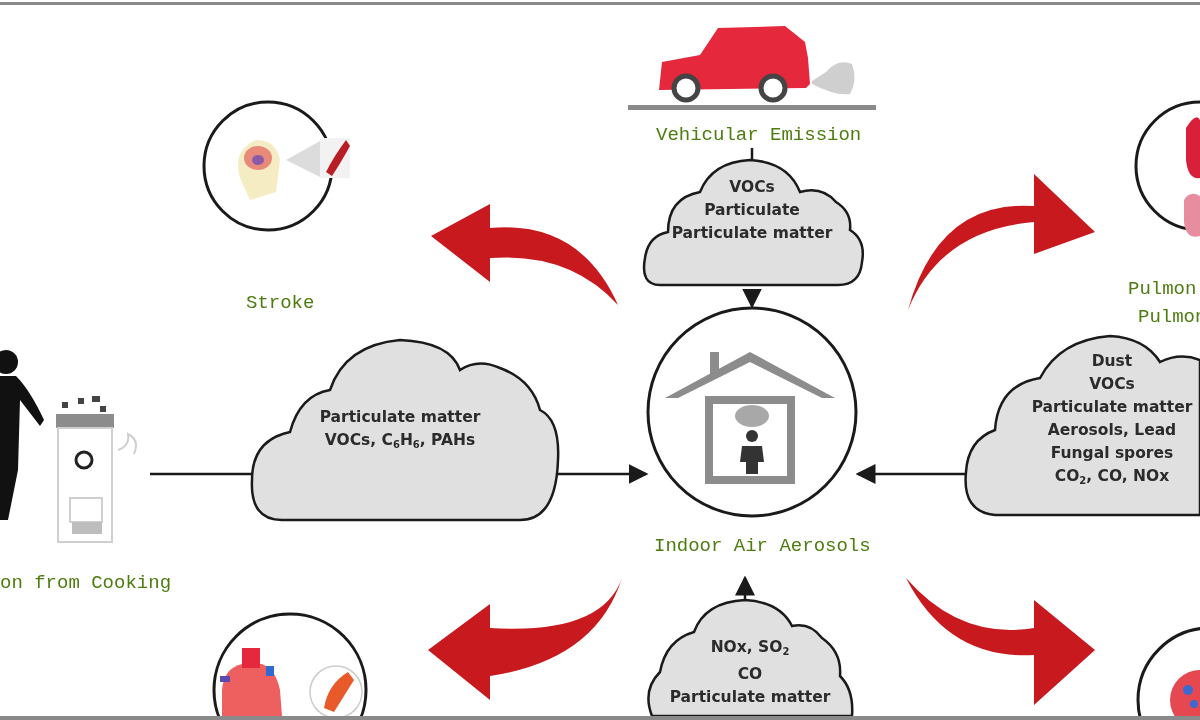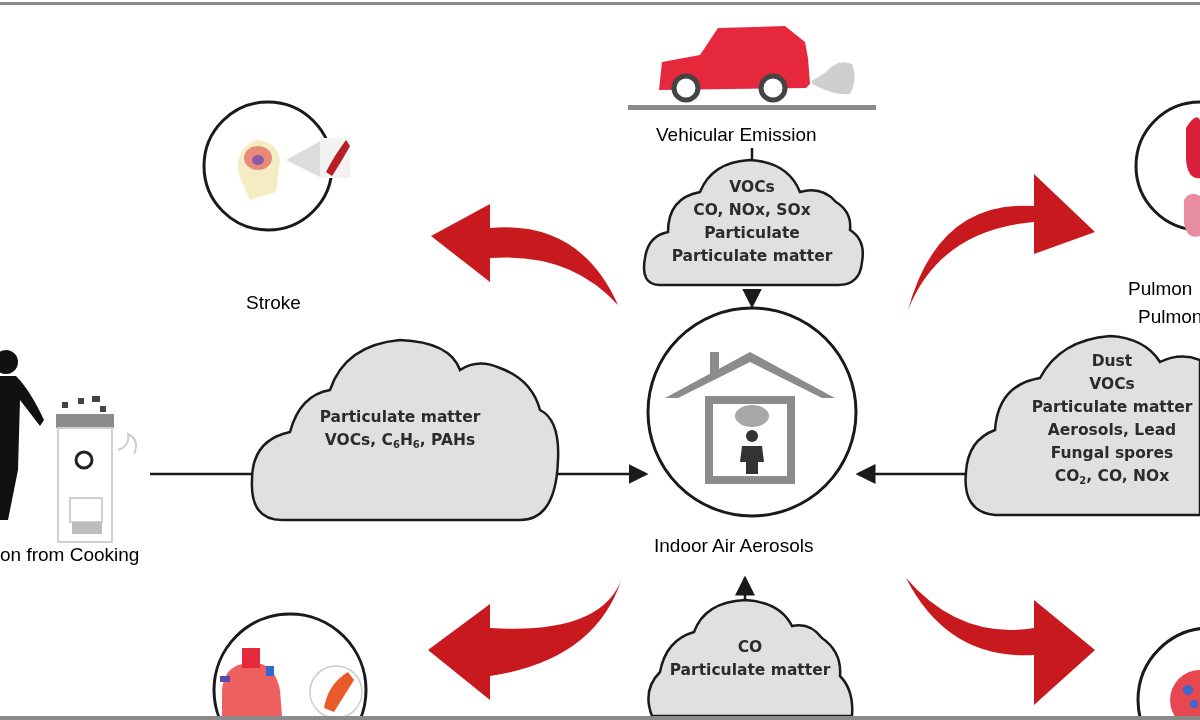--- a/index.html
+++ b/index.html
@@ -1,21 +1,21 @@
 <!DOCTYPE html>
 <html><head>
   <meta charset="utf-8">
   <style>
     html, body { margin: 0; padding: 0; background: #ffffff; }
     body { width: 1200px; height: 720px; overflow: hidden; position: relative; font-family: "Liberation Sans", sans-serif; }
     .frame { position: absolute; left: 0; top: 0; width: 1200px; height: 720px; }
     .topline { position: absolute; left: 0; top: 2px; width: 1200px; height: 3px; background: #8a8a8a; }
     .bottomline { position: absolute; left: 0; top: 716px; width: 1200px; height: 4px; background: #8a8a8a; }
     svg.diagram { position: absolute; left: 0; top: 0; }
-    .lbl { position: absolute; font-family: Liberation Sans, sans-serif; color: #000000; font-size: 19px; white-space: nowrap; }
+    .lbl { position: absolute; font-family: Liberation Mono, monospace; color: #4d7c0f; font-size: 19px; white-space: nowrap; }
     .cloud-text { position: absolute; font-family: "DejaVu Sans", sans-serif; font-weight: bold; color: #2b2b2b; font-size: 15.5px; text-align: center; line-height: 23px; white-space: nowrap; }
     .cloud-text div { white-space: nowrap; }
     sub { font-size: 10px; vertical-align: -3px; }
   </style>
 </head>
 <body>
 
 <div class="frame">
   <div class="topline"></div>
 
@@ -111,42 +111,42 @@
       <rect x="100" y="406" width="6" height="6" fill="#444"></rect>
       <path d="M118,450 Q130,446 128,434 Q140,440 134,454" fill="none" stroke="#cfcfcf" stroke-width="2"></path>
     </g>
   </svg>
 
   <div class="lbl" style="left:656px; top:124px;">Vehicular Emission</div>
   <div class="lbl" style="left:246px; top:282px;margin-top:10px;">Stroke</div>
   <div class="lbl" style="left:1128px; top:278px;">Pulmon</div>
   <div class="lbl" style="left:1138px; top:306px;">Pulmon</div>
   <div class="lbl" style="left:654px; top:535px;">Indoor Air Aerosols</div>
-  <div class="lbl" style="left:0px; top:544px;">on from Cooking</div>
+  <div class="lbl" style="left:0px; top:572px;">on from Cooking</div>
 
   <div class="cloud-text" style="left:662px; top:176px; width:180px;">
     <div>VOCs</div>
-    <div>CO, NOx, SOx</div>
     <div>Particulate</div>
     <div>Particulate matter</div>
   </div>
 
   <div class="cloud-text" style="left:300px; top:406px; width:200px;">
     <div>Particulate matter</div>
     <div>VOCs, C<sub>6</sub>H<sub>6</sub>, PAHs</div>
   </div>
 
   <div class="cloud-text" style="left:1012px; top:350px; width:200px;">
     <div>Dust</div>
     <div>VOCs</div>
     <div>Particulate matter</div>
     <div>Aerosols, Lead</div>
     <div>Fungal spores</div>
     <div>CO<sub>2</sub>, CO, NOx</div>
   </div>
 
   <div class="cloud-text" style="left:660px; top:636px; width:180px;">
+    <div>NOx, SO<sub>2</sub></div>
     <div>CO</div>
     <div>Particulate matter</div>
   </div>
 
   <div class="bottomline"></div>
 </div>
 
 </body></html>

